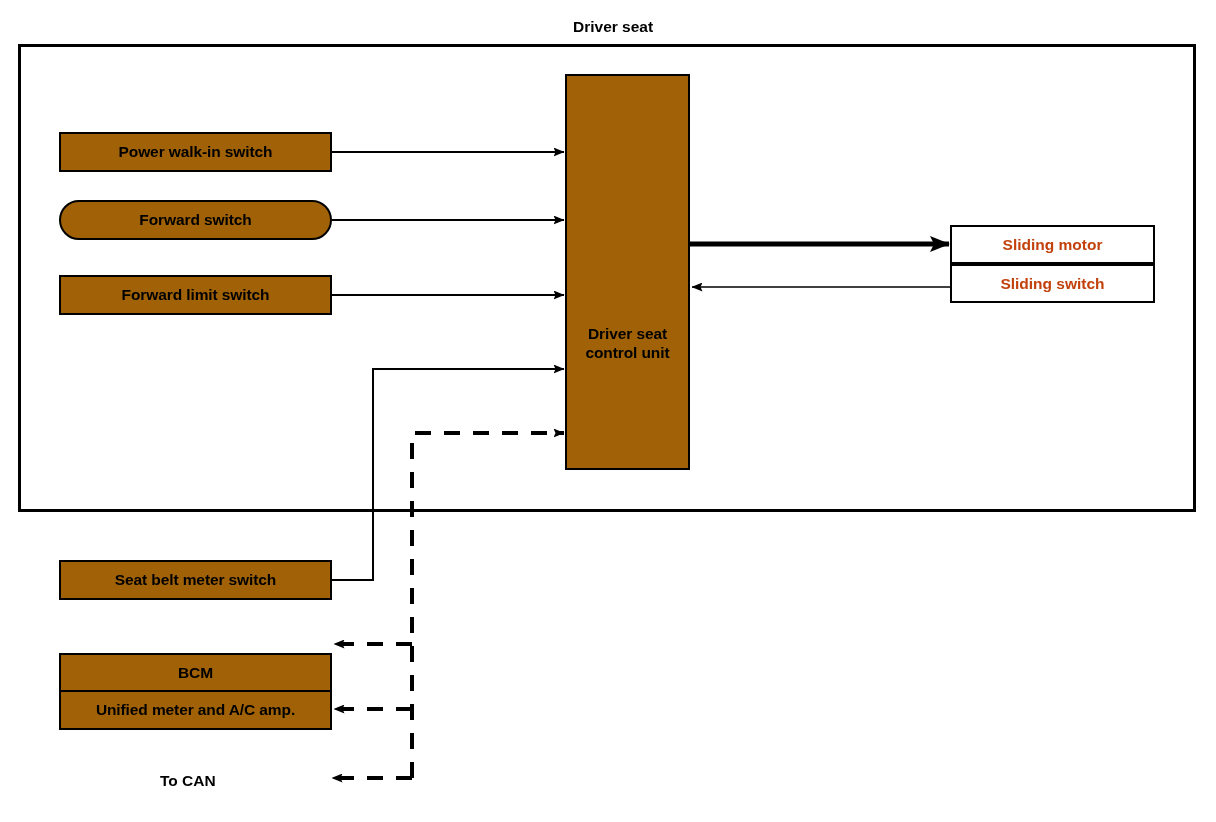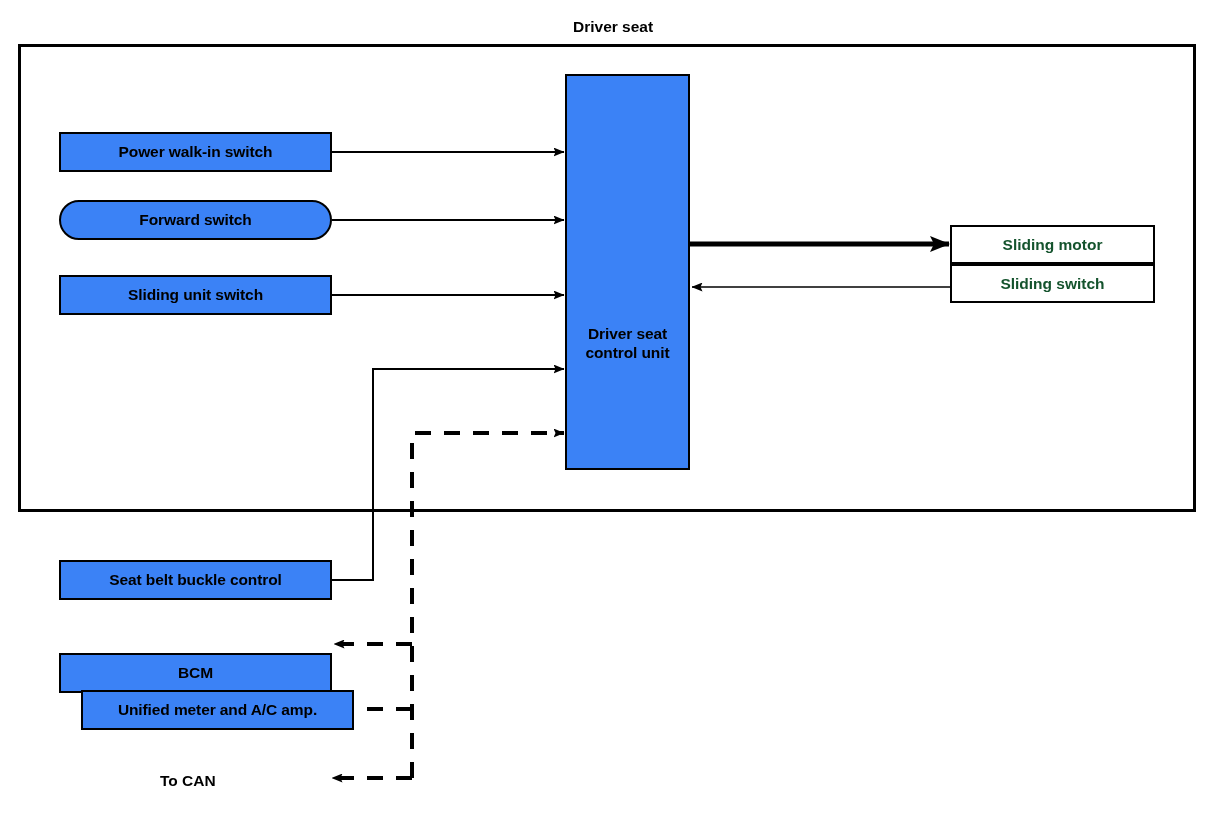--- a/index.html
+++ b/index.html
@@ -20,21 +20,21 @@
     position: absolute;
     left: 0;
     top: 0;
     width: 1216px;
     height: 822px;
   }
   .node-box {
     position: absolute;
     box-sizing: border-box;
     border: 2px solid #000000;
-    background: #3b82f6;
+    background: #a16207;
     display: flex;
     align-items: center;
     justify-content: center;
     font-size: 15.5px;
     font-weight: bold;
     color: #000000;
     letter-spacing: -0.1px;
     white-space: nowrap;
   }
   .stack-box {
@@ -45,21 +45,21 @@
     display: flex;
     flex-direction: column;
   }
   .stack-cell {
     flex: 1 1 0;
     display: flex;
     align-items: center;
     justify-content: center;
     font-size: 15.5px;
     font-weight: bold;
-    color: #14532d;
+    color: #c2410c;
     white-space: nowrap;
   }
   .stack-divider {
     height: 4px;
     background: #000000;
     flex: 0 0 auto;
   }
   .plain-label {
     position: absolute;
     font-size: 15.5px;
@@ -130,27 +130,27 @@
     <div class="cu-text" style="left:0; right:0; top:248px;">
       <div>Driver seat</div>
       <div>control unit</div>
     </div>
   </div>
 
   <div class="node-box" style="left:59px; top:132px; width:273px; height:40px;">Power walk-in switch</div>
 
   <div class="node-box" style="left:59px; top:200px; width:273px; height:40px;border-radius:20px;">Forward switch</div>
 
-  <div class="node-box" style="left:59px; top:275px; width:273px; height:40px;">Sliding unit switch</div>
+  <div class="node-box" style="left:59px; top:275px; width:273px; height:40px;">Forward limit switch</div>
 
-  <div class="node-box" style="left:59px; top:560px; width:273px; height:40px;">Seat belt buckle control</div>
+  <div class="node-box" style="left:59px; top:560px; width:273px; height:40px;">Seat belt meter switch</div>
 
   <div class="node-box" style="left:59px; top:625px; width:273px; height:40px;margin-top:28px;">BCM</div>
 
-  <div class="node-box" style="left:59px; top:690px; width:273px; height:40px;margin-left:22px;">Unified meter and A/C amp.</div>
+  <div class="node-box" style="left:59px; top:690px; width:273px; height:40px;">Unified meter and A/C amp.</div>
 
   <div class="stack-box" style="left:950px; top:225px; width:205px; height:78px;">
     <div class="stack-cell">Sliding motor</div>
     <div class="stack-divider"></div>
     <div class="stack-cell">Sliding switch</div>
   </div>
 
   <div class="plain-label" style="left:160px; top:772px;">To CAN</div>
 
 </div>

